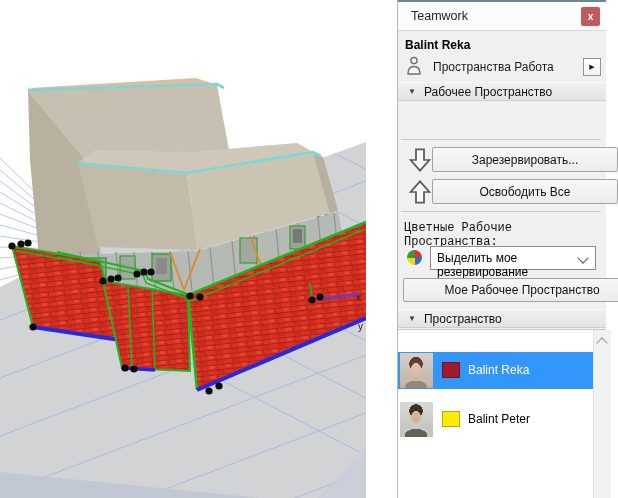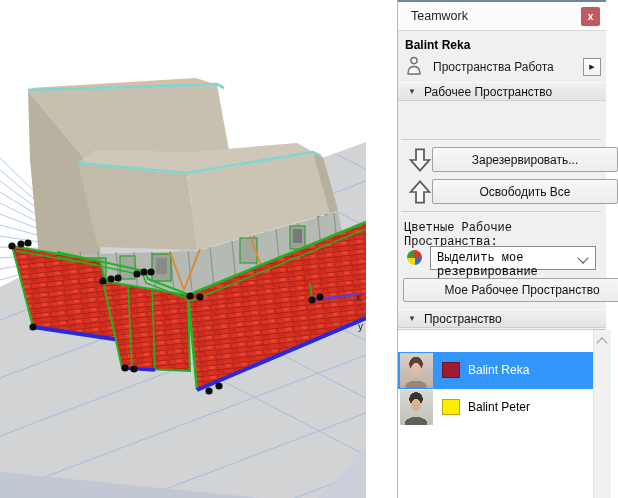--- a/index.html
+++ b/index.html
@@ -42,21 +42,21 @@
 
   .sep{position:absolute;left:3px;right:5px;height:1px;background:#cbcbcb;}
 
   .cw-label{position:absolute;left:6px;top:221px;font-size:12px;color:#111;font-family:Liberation Mono, monospace;}
 
   .combo-row{position:absolute;left:0;top:246px;right:0;height:25px;}
   .pie{width:15px;height:15px;border-radius:50%;background:
        conic-gradient(#d93a2b 0 90deg,#2f6fd0 90deg 180deg,#f4d812 180deg 270deg,#2f9e3f 270deg 360deg);}
   .combo-row .pie{position:absolute;left:9px;top:4px;}
   .combo{position:absolute;left:32px;right:10px;height:24px;background:#fff;border:1px solid #8a8a8a;box-sizing:border-box;cursor:pointer;}
-  .combo .val{position:absolute;left:6px;top:4px;font-size:12px;color:#000;font-family:Liberation Mono, monospace;}
+  .combo .val{position:absolute;left:6px;top:4px;font-size:12px;color:#000;}
   .combo .chev{position:absolute;right:8px;top:7px;width:7px;height:7px;border-right:1.4px solid #555;
                border-bottom:1.4px solid #555;transform:rotate(45deg);}
   .btn-wide{position:absolute;left:5px;top:278px;width:238px;height:24px;background:linear-gradient(#f6f6f6,#ececec);
             border:1px solid #a2a2a2;border-radius:2px;font-size:12px;color:#111;font-family:Liberation Sans, sans-serif;cursor:pointer;}
 
   .userlist{position:absolute;left:0;top:329px;right:0;bottom:0;background:#fff;border-top:1px solid #c9c9c9;}
   .list-head{position:absolute;left:0;top:0;right:5px;height:22px;border-bottom:1px solid #dcdcdc;background:#fff;}
   .list-head .pie{position:absolute;left:44px;top:3px;}
   .list-head .colsep{position:absolute;left:63px;top:2px;width:1px;height:18px;background:#dcdcdc;}
   .list-head .name{position:absolute;left:70px;top:4px;color:#111;}
@@ -307,21 +307,21 @@
     </div>
 
     <div class="userlist">
 
       <div class="urow selected" style="top:22px;">
         <span class="avatar reka"></span>
         <span class="swatch" style="background: rgb(158, 27, 50);"></span>
         <span class="uname">Balint Reka</span>
       </div>
 
-      <div class="urow" style="top:59px;text-align:right;">
+      <div class="urow" style="top:71px;text-align:right;">
         <span class="avatar peter"></span>
         <span class="swatch" style="background: rgb(255, 236, 0);"></span>
         <span class="uname">Balint Peter</span>
       </div>
 
       <div class="rightgap"></div>
       <div class="scrollcol">
         <span class="up"></span>
       </div>
     </div>

